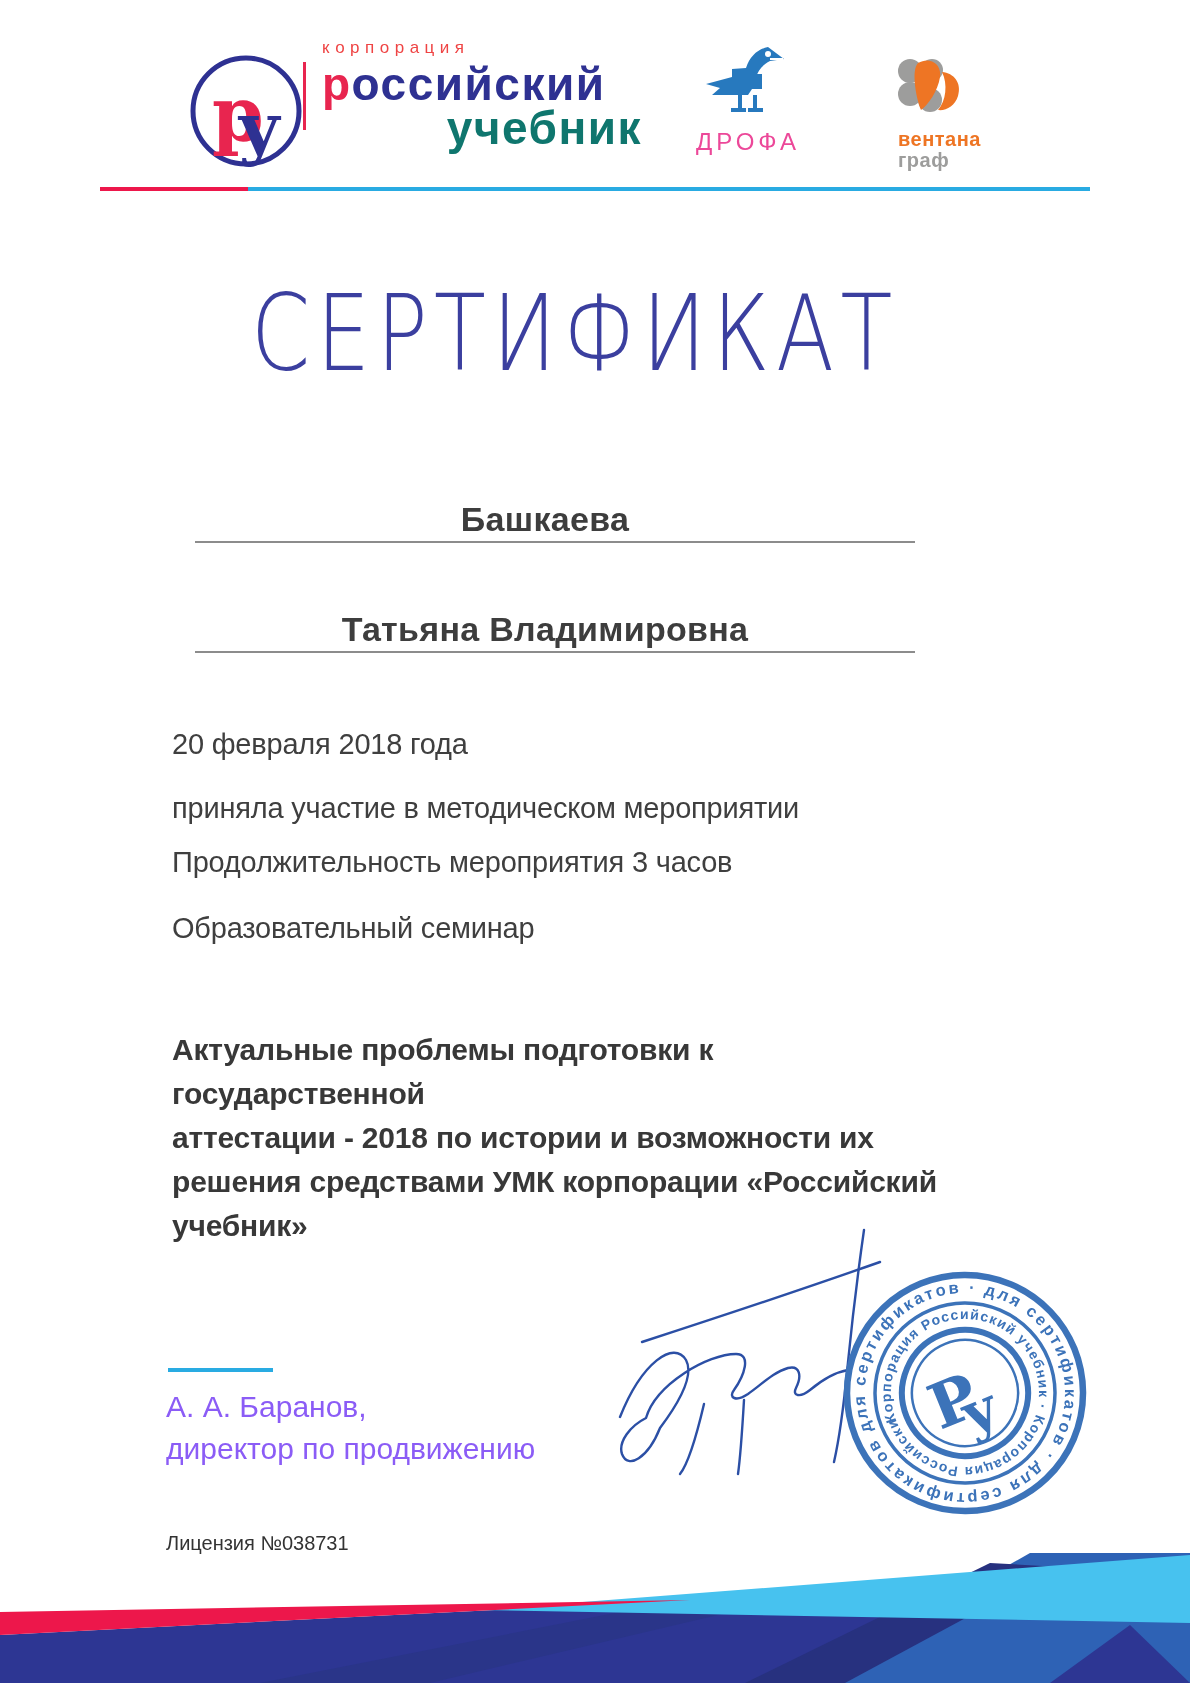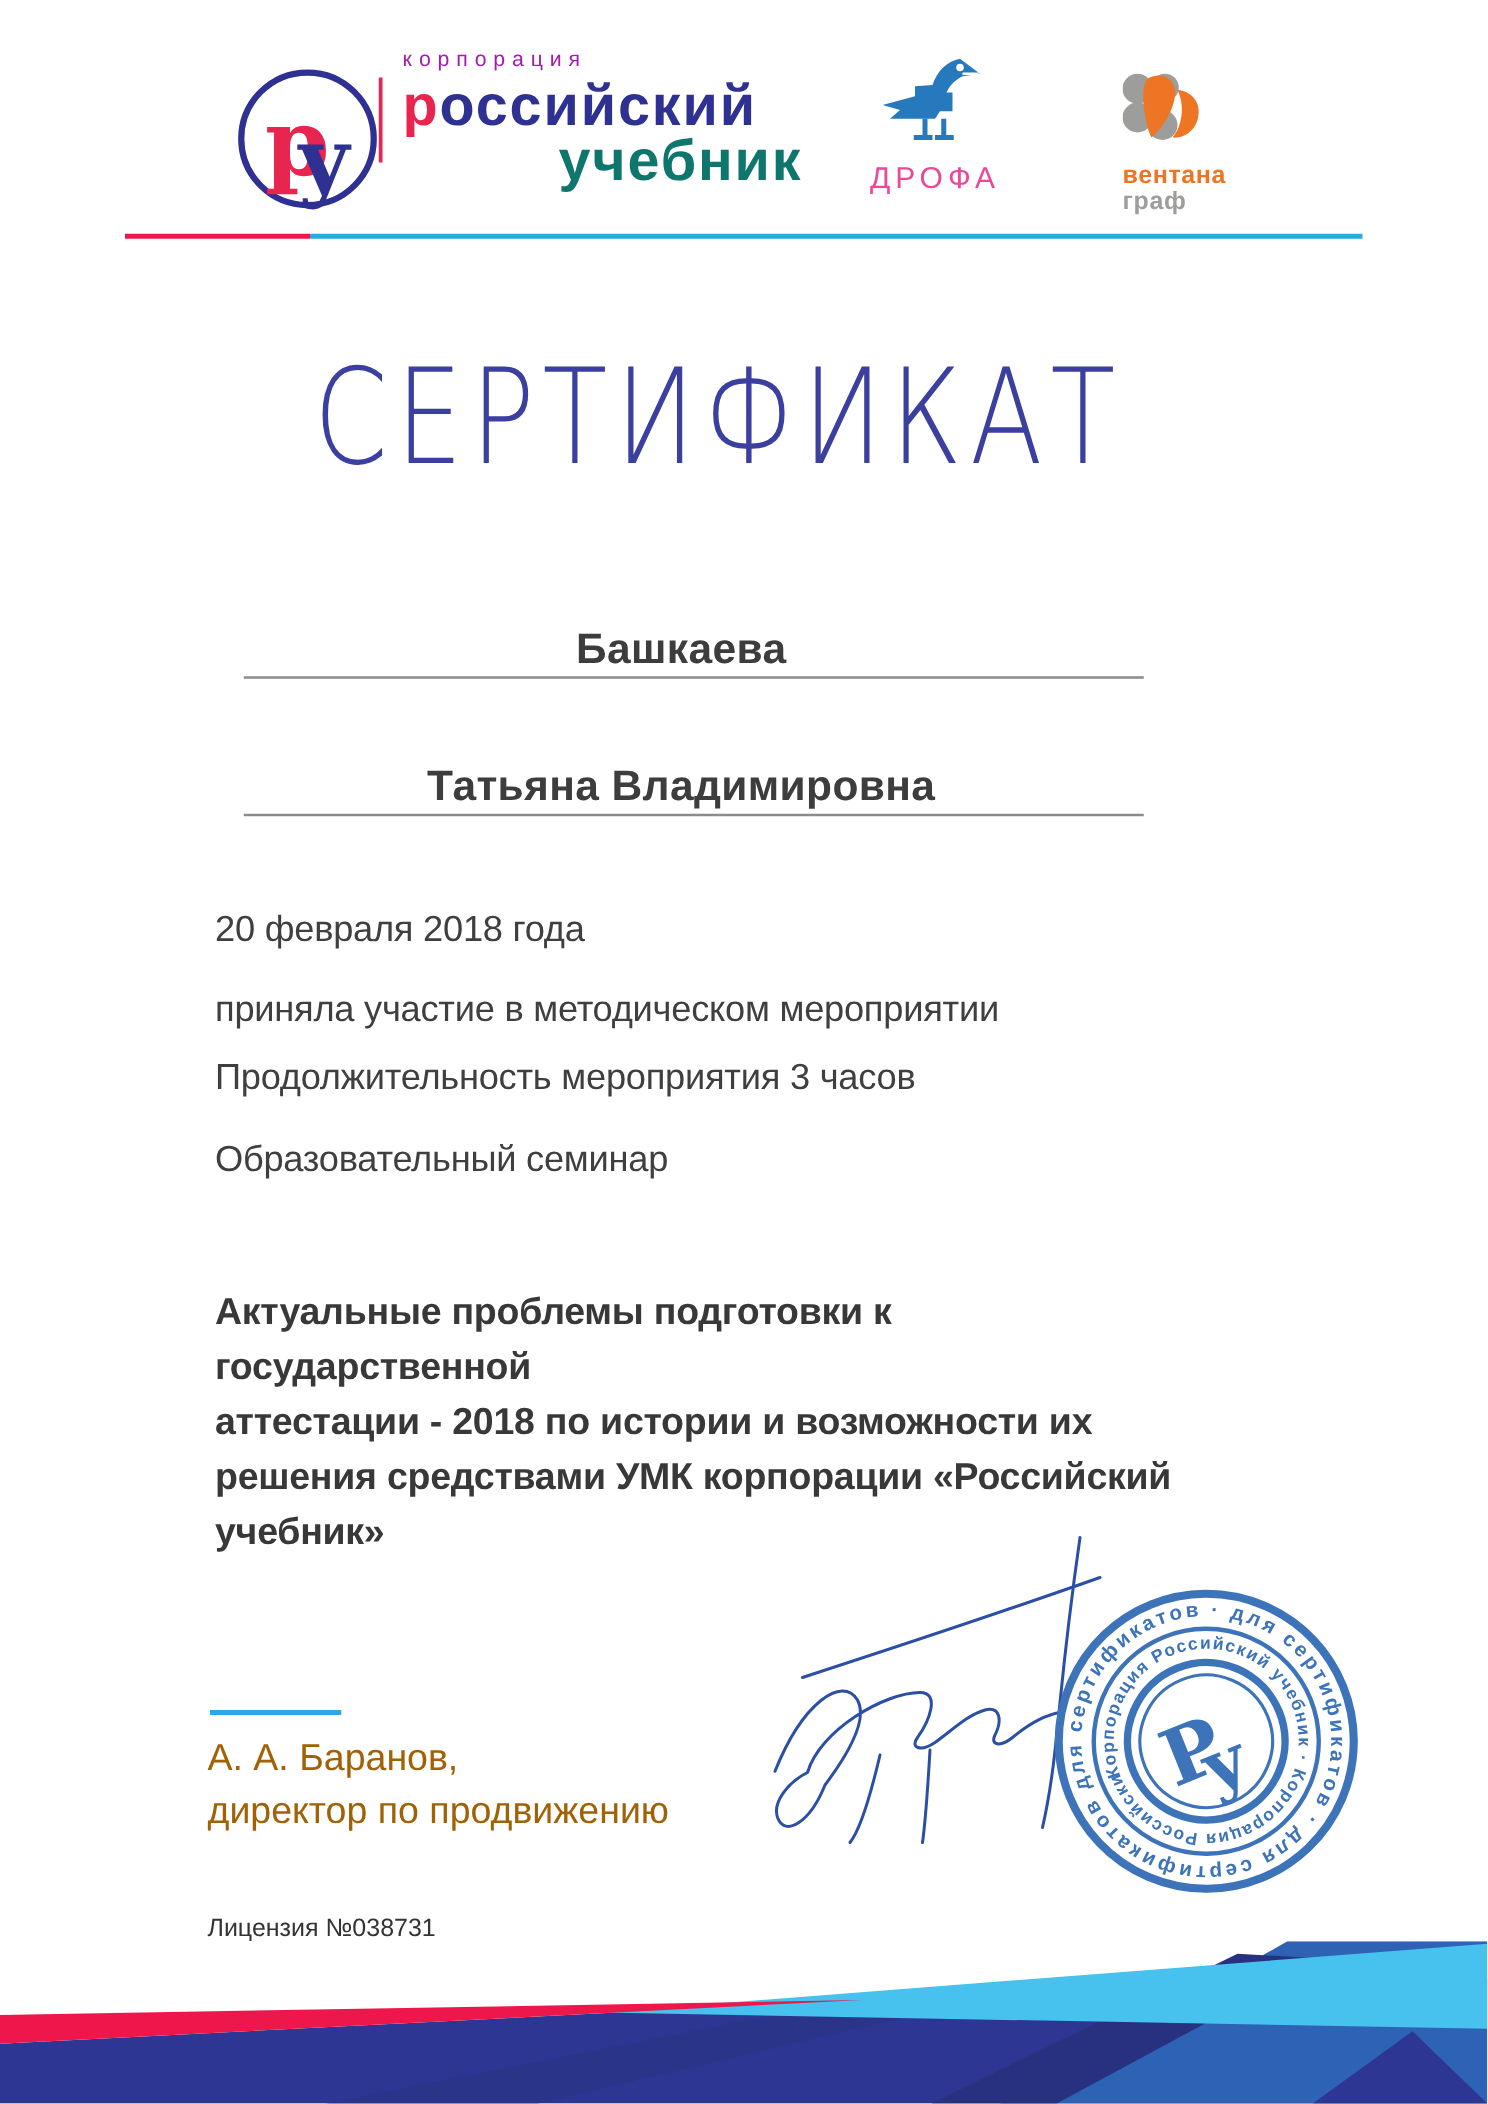--- a/index.html
+++ b/index.html
@@ -3,21 +3,21 @@
 <meta charset="utf-8">
 <style>
   html,body{margin:0;padding:0;background:#fff;}
   .page{position:relative;width:1190px;height:1683px;background:#ffffff;overflow:hidden;
         font-family:"Liberation Sans",sans-serif;}
 
   
   .logo-circle{position:absolute;left:188px;top:53px;}
   .logo-divider{position:absolute;left:303px;top:62px;width:3px;height:68px;background:#E8254F;}
   .wordmark{position:absolute;left:322px;top:38px;width:320px;}
-  .corp-label{font-size:17px;letter-spacing:5.5px;font-weight:500;color:#a21caf;}
+  .corp-label{font-size:17px;letter-spacing:5.5px;font-weight:500;color:#ef4444;}
   .brand-l1{margin-top:3px;font-size:46px;font-weight:bold;color:#2E3192;letter-spacing:1.5px;line-height:1.0;}
   .brand-l1 .red{color:#E8254F;}
   .brand-l2{font-size:46px;font-weight:bold;color:#0f766e;letter-spacing:1.5px;text-align:right;line-height:0.95;}
   .drofa{position:absolute;left:688px;top:44px;width:120px;text-align:center;}
   .drofa-label{margin-top:4px;font-size:24px;color:#ec4899;letter-spacing:4px;}
   .ventana{position:absolute;left:898px;top:58px;width:110px;}
   .ventana-l1{margin-top:6px;font-size:20px;font-weight:bold;color:#EE7524;letter-spacing:.5px;}
   .ventana-l2{font-size:20px;font-weight:bold;color:#9D9D9C;letter-spacing:.5px;margin-top:-2px;}
   .separator{position:absolute;left:100px;top:187px;width:990px;height:4px;
              background:linear-gradient(90deg,#ED174B 0 148px,#29ABE2 148px 100%);}
@@ -41,21 +41,21 @@
   .bodyline{position:absolute;left:172px;font-size:29px;color:#3F3F3F;letter-spacing:-.2px;}
   .line-date{top:728px;}
   .line-part{top:792px;}
   .line-dur{top:846px;}
   .line-format{top:912px;}
   .topic{position:absolute;left:172px;top:1028px;width:800px;font-size:30px;font-weight:bold;
          color:#383838;line-height:44px;white-space:pre-line;letter-spacing:-.2px;}
 
   
   .sig-rule{position:absolute;left:168px;top:1368px;width:105px;height:4px;background:#29ABE2;}
-  .signer{position:absolute;left:166px;top:1386px;font-size:30px;color:#a16207;line-height:42px;}
+  .signer{position:absolute;left:166px;top:1386px;font-size:30px;color:#8b5cf6;line-height:42px;}
   .license{position:absolute;left:166px;top:1532px;font-size:20px;color:#333;}
 
   
   .signature{position:absolute;left:612px;top:1212px;}
   .stamp{position:absolute;left:830px;top:1258px;}
   .footer{position:absolute;left:0;bottom:0;}
 </style>
 </head>
 <body>
 

